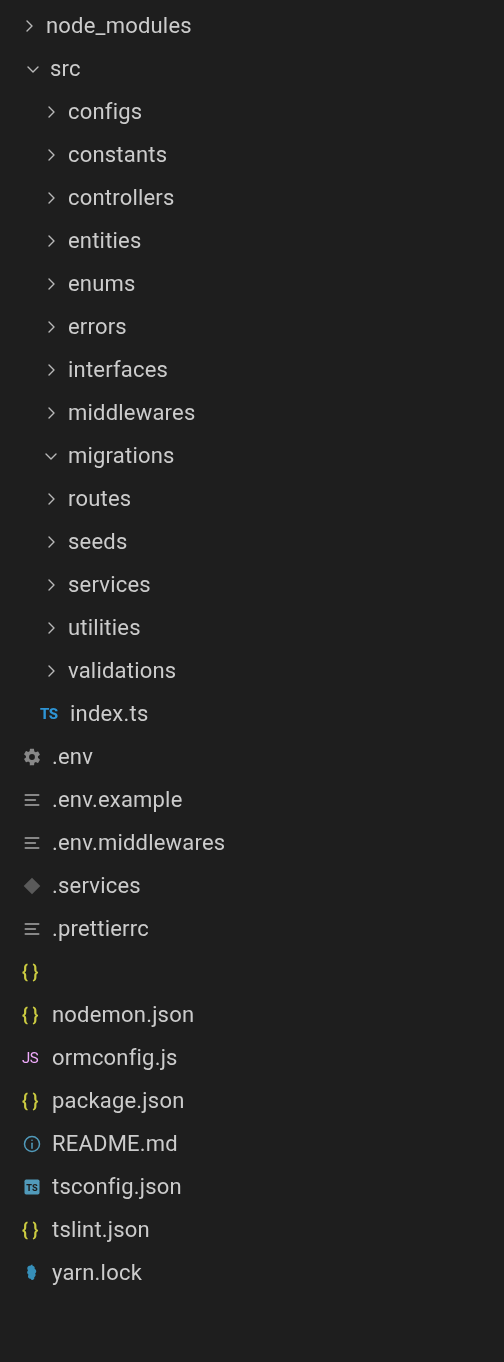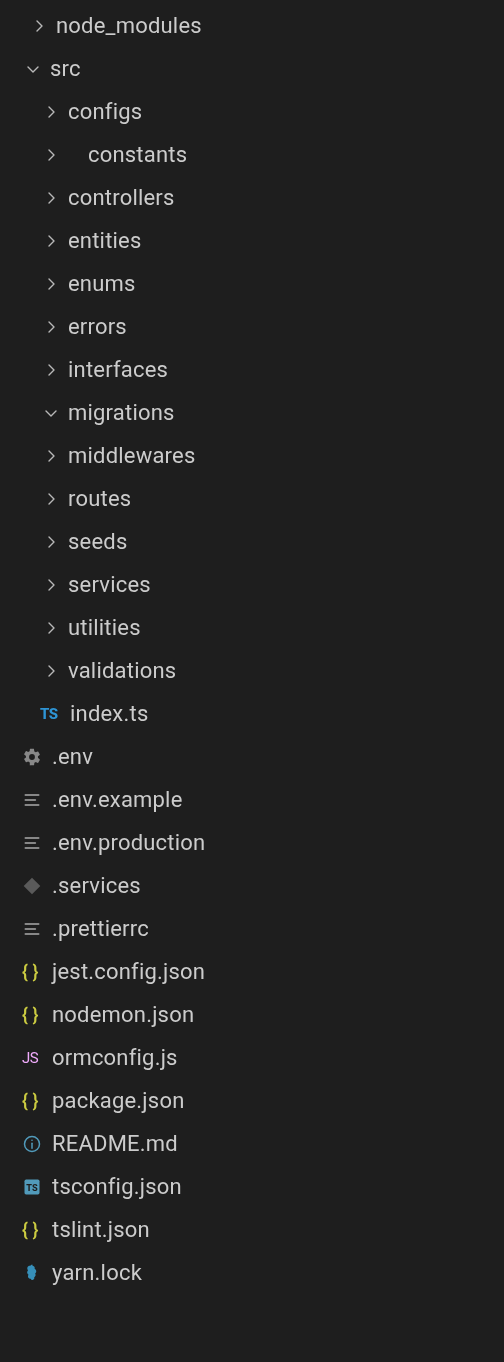--- a/index.html
+++ b/index.html
@@ -80,21 +80,21 @@
   .lines-icon { color: #aaa; }
   .git-icon { color: #5a5a5a; }
   .info-icon { color: #519aba; }
   .tsconfig-icon { color: #519aba; }
   .yarn-icon { color: #368fb9; }
 </style>
 </head>
 <body>
 
 <div id="file-tree">
-    <div class="tree-item indent-0" style="padding-left: 28px;">
+    <div class="tree-item indent-0" style="padding-left: 18px;">
       <span class="arrow">
         <svg viewBox="0 0 16 16" fill="none" stroke="#b8b8b8" stroke-width="1.4" stroke-linecap="round" stroke-linejoin="round">
           <polyline points="6,3 11,8 6,13"></polyline>
         </svg>
       </span>
       <span class="label">node_modules</span>
     </div>
     <div class="tree-item indent-0" style="padding-left: 22px;">
       <span class="arrow">
         <svg viewBox="0 0 16 16" fill="none" stroke="#b8b8b8" stroke-width="1.4" stroke-linecap="round" stroke-linejoin="round">
@@ -104,21 +104,21 @@
       <span class="label">src</span>
     </div>
     <div class="tree-item indent-1" style="padding-left: 40px;">
       <span class="arrow">
         <svg viewBox="0 0 16 16" fill="none" stroke="#b8b8b8" stroke-width="1.4" stroke-linecap="round" stroke-linejoin="round">
           <polyline points="6,3 11,8 6,13"></polyline>
         </svg>
       </span>
       <span class="label">configs</span>
     </div>
-    <div class="tree-item indent-1" style="padding-left: 40px; gap: 20px;">
+    <div class="tree-item indent-1" style="padding-left: 40px;">
       <span class="arrow">
         <svg viewBox="0 0 16 16" fill="none" stroke="#b8b8b8" stroke-width="1.4" stroke-linecap="round" stroke-linejoin="round">
           <polyline points="6,3 11,8 6,13"></polyline>
         </svg>
       </span>
       <span class="label">constants</span>
     </div>
     <div class="tree-item indent-1" style="padding-left: 40px;">
       <span class="arrow">
         <svg viewBox="0 0 16 16" fill="none" stroke="#b8b8b8" stroke-width="1.4" stroke-linecap="round" stroke-linejoin="round">
@@ -155,32 +155,32 @@
       <span class="arrow">
         <svg viewBox="0 0 16 16" fill="none" stroke="#b8b8b8" stroke-width="1.4" stroke-linecap="round" stroke-linejoin="round">
           <polyline points="6,3 11,8 6,13"></polyline>
         </svg>
       </span>
       <span class="label">interfaces</span>
     </div>
     <div class="tree-item indent-1" style="padding-left: 40px;">
       <span class="arrow">
         <svg viewBox="0 0 16 16" fill="none" stroke="#b8b8b8" stroke-width="1.4" stroke-linecap="round" stroke-linejoin="round">
+          <polyline points="6,3 11,8 6,13"></polyline>
+        </svg>
+      </span>
+      <span class="label">middlewares</span>
+    </div>
+    <div class="tree-item indent-1" style="padding-left: 40px;">
+      <span class="arrow">
+        <svg viewBox="0 0 16 16" fill="none" stroke="#b8b8b8" stroke-width="1.4" stroke-linecap="round" stroke-linejoin="round">
           <polyline points="3,6 8,11 13,6"></polyline>
         </svg>
       </span>
       <span class="label">migrations</span>
-    </div>
-    <div class="tree-item indent-1" style="padding-left: 40px;">
-      <span class="arrow">
-        <svg viewBox="0 0 16 16" fill="none" stroke="#b8b8b8" stroke-width="1.4" stroke-linecap="round" stroke-linejoin="round">
-          <polyline points="6,3 11,8 6,13"></polyline>
-        </svg>
-      </span>
-      <span class="label">middlewares</span>
     </div>
     <div class="tree-item indent-1" style="padding-left: 40px;">
       <span class="arrow">
         <svg viewBox="0 0 16 16" fill="none" stroke="#b8b8b8" stroke-width="1.4" stroke-linecap="round" stroke-linejoin="round">
           <polyline points="6,3 11,8 6,13"></polyline>
         </svg>
       </span>
       <span class="label">routes</span>
     </div>
     <div class="tree-item indent-1" style="padding-left: 40px;">
@@ -240,21 +240,21 @@
       <span class="label">.env.example</span>
     </div>
     <div class="tree-item indent-0" style="padding-left: 22px;">
       <span class="icon lines-icon">
         <svg viewBox="0 0 24 24" fill="none" stroke="#aaa" stroke-width="2" stroke-linecap="round">
           <line x1="4" y1="6" x2="20" y2="6"></line>
           <line x1="4" y1="12" x2="16" y2="12"></line>
           <line x1="4" y1="18" x2="20" y2="18"></line>
         </svg>
       </span>
-      <span class="label">.env.production</span>
+      <span class="label">.env.middlewares</span>
     </div>
     <div class="tree-item indent-0" style="padding-left: 22px;">
       <span class="icon git-icon">
         <svg viewBox="0 0 24 24" fill="#5a5a5a">
           <path d="M12 2 L22 12 L12 22 L2 12 Z"></path>
         </svg>
       </span>
       <span class="label">.services</span>
     </div>
     <div class="tree-item indent-0" style="padding-left: 22px;">
@@ -264,21 +264,20 @@
           <line x1="4" y1="12" x2="16" y2="12"></line>
           <line x1="4" y1="18" x2="20" y2="18"></line>
         </svg>
       </span>
       <span class="label">.prettierrc</span>
     </div>
     <div class="tree-item indent-0" style="padding-left: 22px;">
       <span class="icon">
         <span class="json-braces">{ }</span>
       </span>
-      <span class="label">jest.config.json</span>
     </div>
     <div class="tree-item indent-0" style="padding-left: 22px;">
       <span class="icon">
         <span class="json-braces">{ }</span>
       </span>
       <span class="label">nodemon.json</span>
     </div>
     <div class="tree-item indent-0" style="padding-left: 22px;">
       <span class="icon">
         <span class="js-badge">JS</span>

